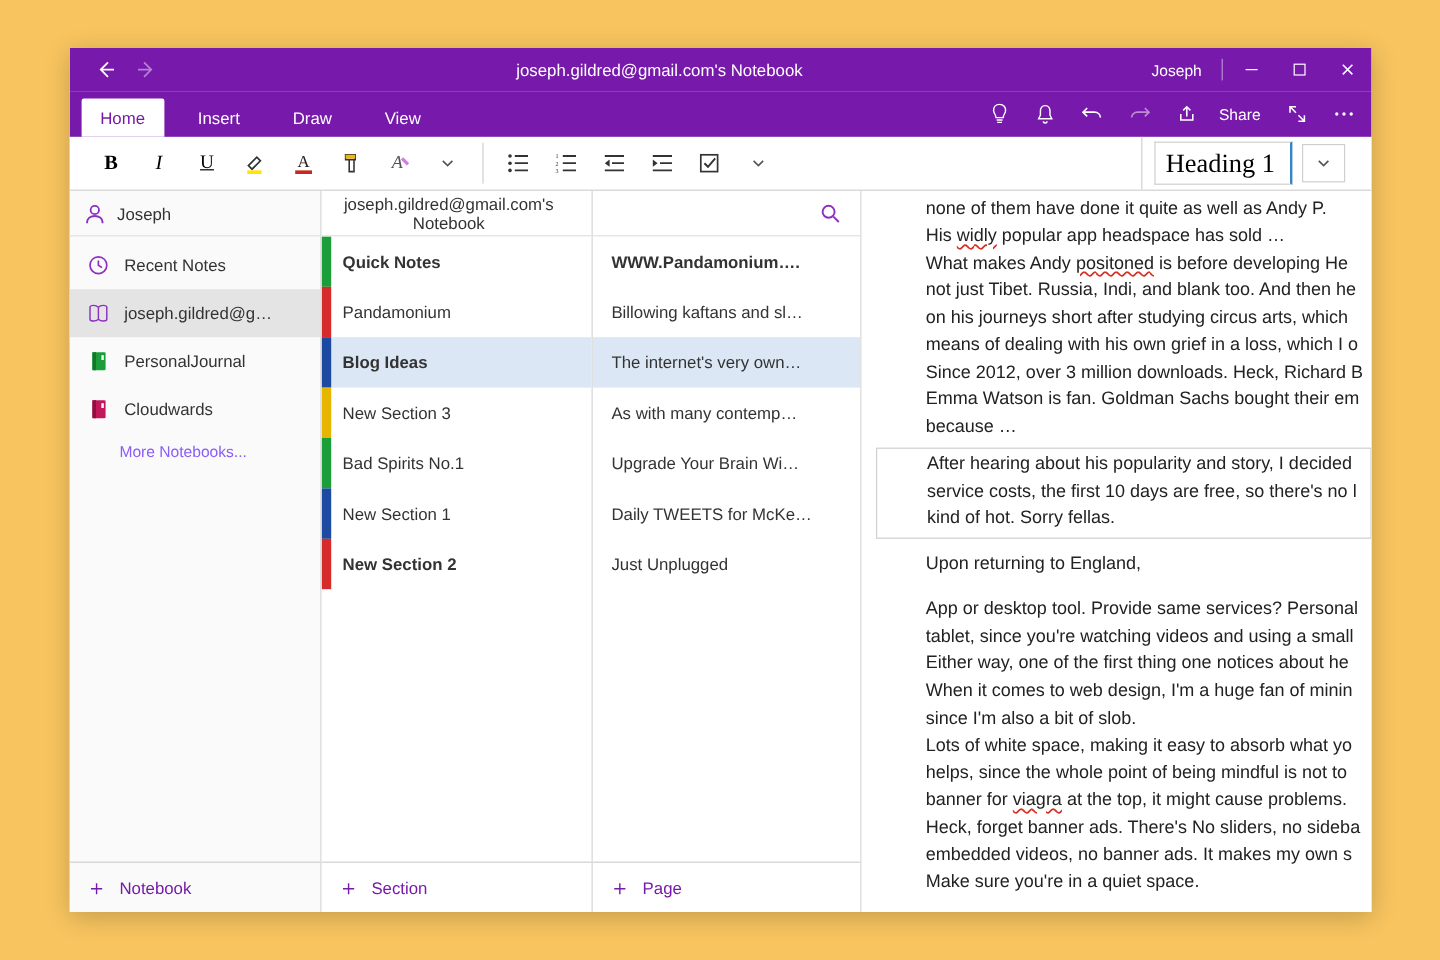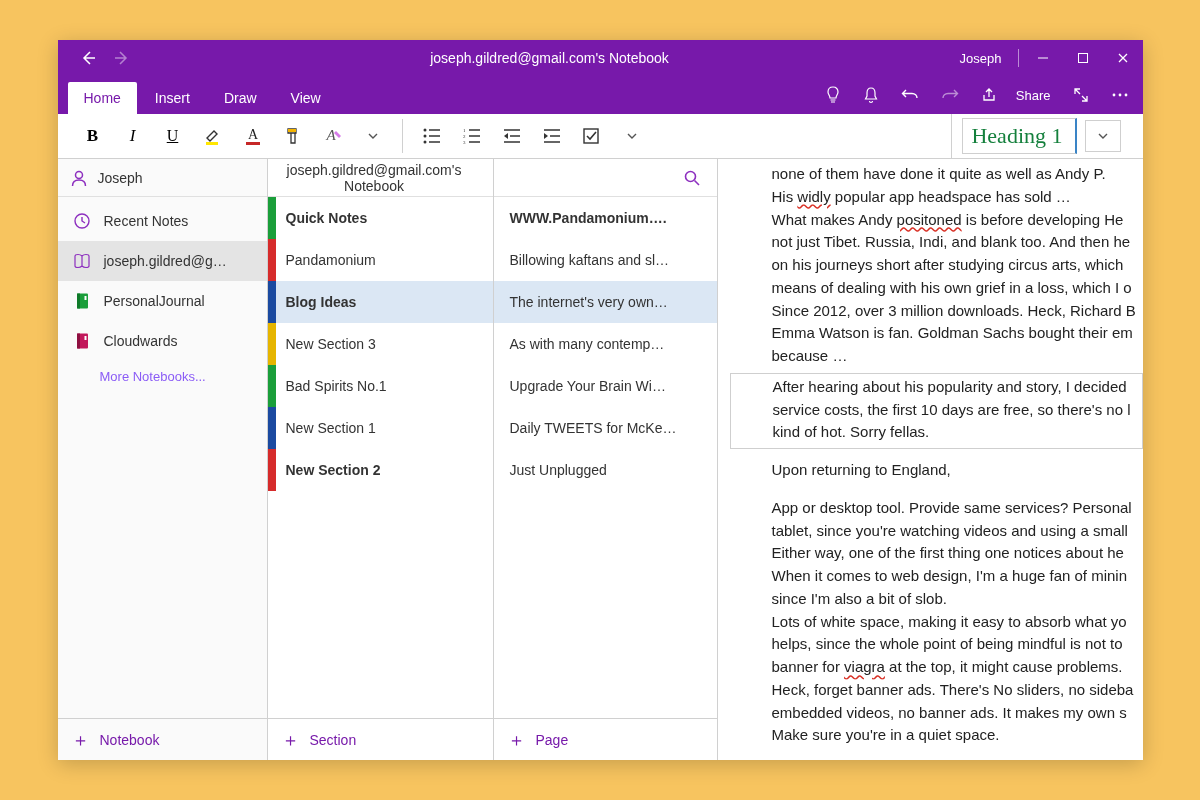--- a/index.html
+++ b/index.html
@@ -39,21 +39,21 @@
   .titlebar .winctl button { background:none; border:none; color:#fff; width:40px; height:36px; display:flex; align-items:center; justify-content:center; cursor:pointer; }
   
   .ribbon {
     background: #7719aa;
     color: #fff;
     height: 38px;
     display: flex;
     align-items: center;
     padding: 0 10px 0 10px;
   }
-  .tabs { display:flex; gap: 2px; align-items:flex-end; height:100%; }
+  .tabs { display:flex; gap: 12px; align-items:flex-end; height:100%; }
   .tab {
     padding: 8px 16px;
     font-size: 14px;
     cursor: pointer;
     border-radius: 2px 2px 0 0;
   }
   .tab.active {
     background: #fff;
     color: #7719aa;
   }
@@ -77,21 +77,21 @@
     display:flex; align-items:center;
     gap: 8px;
     padding: 0 10px;
     border-left: 1px solid #d0d0d0;
     height:100%;
   }
   .style-box {
     background:#fff;
     border: 1px solid #cfcfcf;
     border-right: 2px solid #3a84c6;
-    color:#15803d;
+    color:#000000;
     font-family: Georgia, serif;
     font-size: 22px;
     padding: 4px 12px 4px 8px;
     display:inline-block;
   }
   .style-dd { border:1px solid #cfcfcf; width:36px; height:32px; display:flex; align-items:center; justify-content:center; cursor:pointer; }
   
   .body { flex:1; display:flex; overflow:hidden; }
   .col { border-right:1px solid #d0d0d0; display:flex; flex-direction:column; background:#fff; }
   .col-nav { width:210px; min-width:210px; background:#fafafa; }

